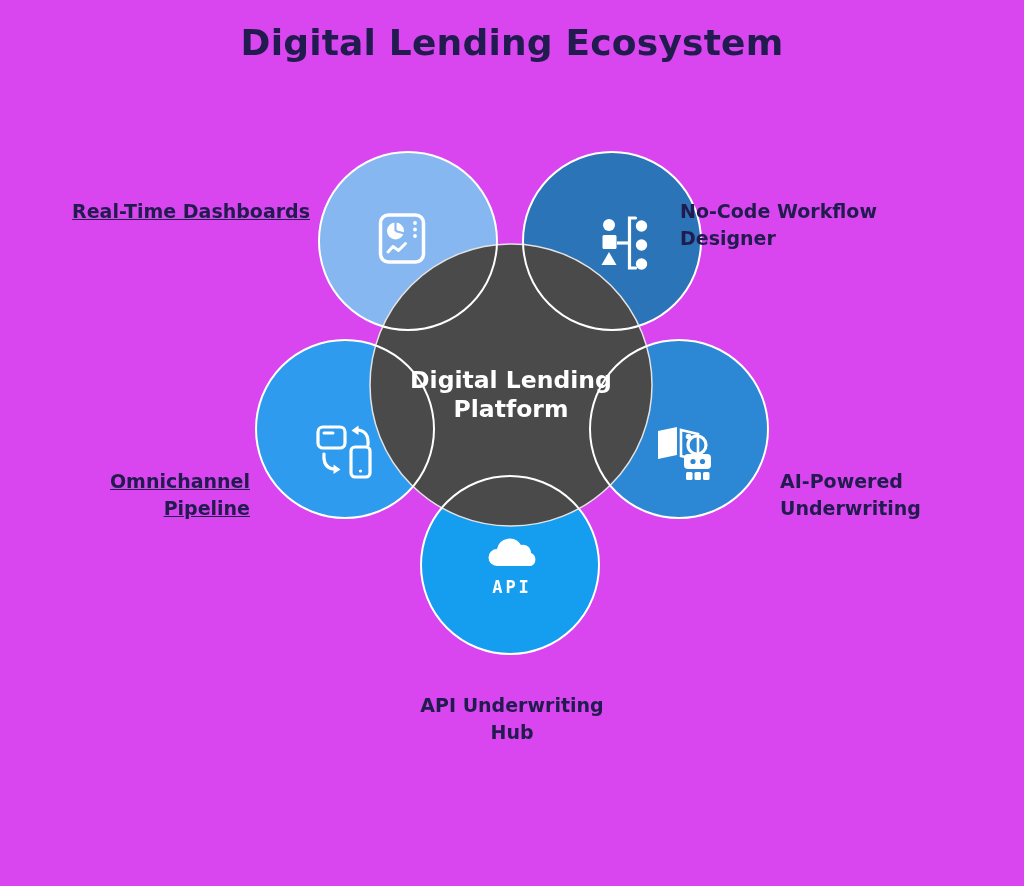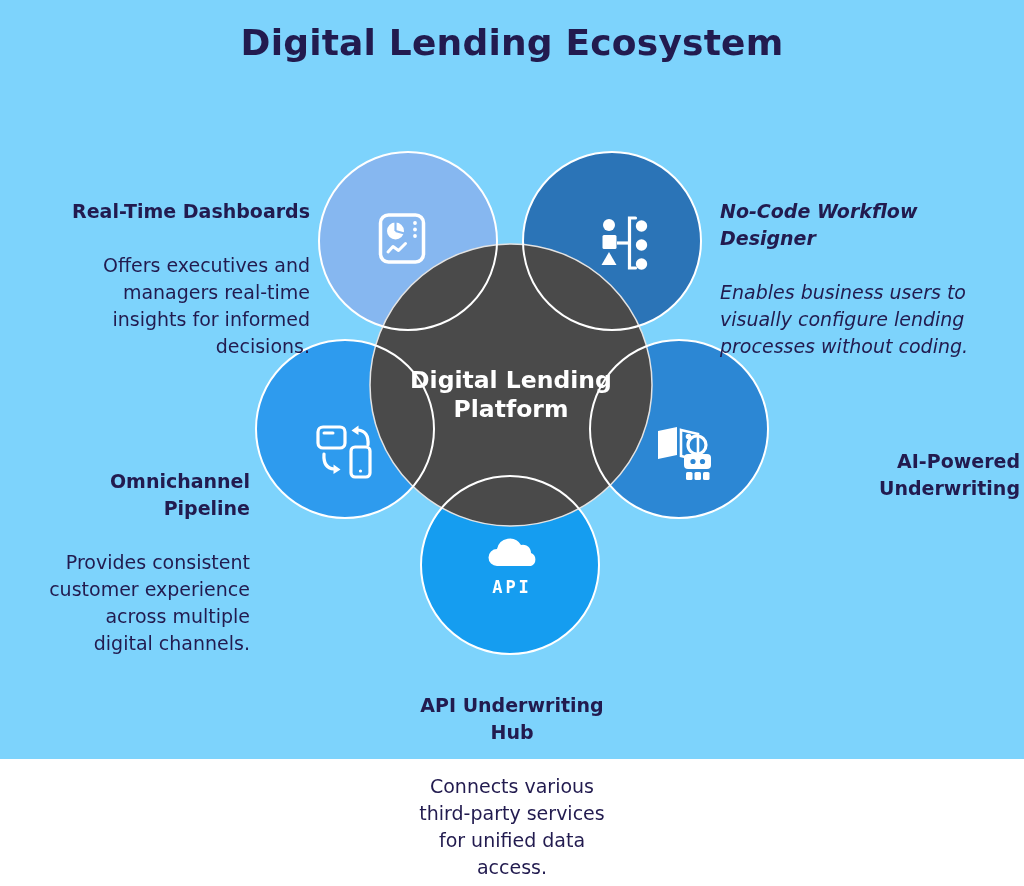--- a/index.html
+++ b/index.html
@@ -7,22 +7,22 @@
     padding: 0;
     background: #ffffff;
     width: 1024px;
     height: 886px;
     overflow: hidden;
     font-family: "DejaVu Sans", "Liberation Sans", sans-serif;
   }
   .page {
     position: relative;
     width: 1024px;
-    height: 759px;
-    background: #7dd3fc;
+    height: 886px;
+    background: #d946ef;
   }
   .title {
     position: absolute;
     top: 22px;
     left: 0;
     width: 1024px;
     text-align: center;
     font-size: 36px;
     font-weight: bold;
     color: #221B4F;
@@ -34,21 +34,21 @@
     left: 0;
   }
   .node-text {
     position: absolute;
     font-size: 19px;
     line-height: 27px;
     color: #221B4F;
     white-space: pre-line;
   }
   .node-title { font-weight: bold; }
-  .align-right { text-align: right; }
+  .align-right { text-align: right; text-decoration: underline; }
   .align-left  { text-align: left; }
   .align-center{ text-align: center; }
   .hub-label {
     font-family: "DejaVu Sans", "Liberation Sans", sans-serif;
     font-weight: bold;
   }
   .api-label {
     font-family: "DejaVu Sans Mono", "Liberation Mono", monospace;
     font-weight: bold;
   }
@@ -133,50 +133,35 @@
                Z" fill="#FFFFFF"></path>
       <text class="api-label" x="512" y="593" text-anchor="middle" font-size="17" letter-spacing="3" fill="#FFFFFF">API</text>
     </g>
 
     <text class="hub-label" x="511" y="388" text-anchor="middle" font-size="23.5" fill="#FFFFFF">Digital Lending</text>
     <text class="hub-label" x="511" y="417" text-anchor="middle" font-size="23.5" fill="#FFFFFF">Platform</text>
   </svg>
 
   <div class="node-text align-right" style="top:171px; right:714px; width:280px;">
     <div class="node-title">Real-Time Dashboards</div>
-    <div class="node-desc">Offers executives and
-managers real-time
-insights for informed
-decisions.</div>
   </div>
 
-  <div class="node-text align-left" style="top:171px; left:720px; width:300px;font-style:italic;">
+  <div class="node-text align-left" style="top:171px; left:680px; width:300px;">
     <div class="node-title">No-Code Workflow
 Designer</div>
-    <div class="node-desc">Enables business users to
-visually configure lending
-processes without coding.</div>
   </div>
 
   <div class="node-text align-right" style="top:441px; right:774px; width:240px;">
     <div class="node-title">Omnichannel
 Pipeline</div>
-    <div class="node-desc">Provides consistent
-customer experience
-across multiple
-digital channels.</div>
   </div>
 
-  <div class="node-text align-left" style="top:421px; left:780px; width:240px;text-align:right;">
+  <div class="node-text align-left" style="top:441px; left:780px; width:240px;">
     <div class="node-title">AI-Powered
 Underwriting</div>
   </div>
 
   <div class="node-text align-center" style="top:665px; left:377px; width:270px;">
     <div class="node-title">API Underwriting
 Hub</div>
-    <div class="node-desc">Connects various
-third-party services
-for unified data
-access.</div>
   </div>
 
 </div>
 
 </body></html>

